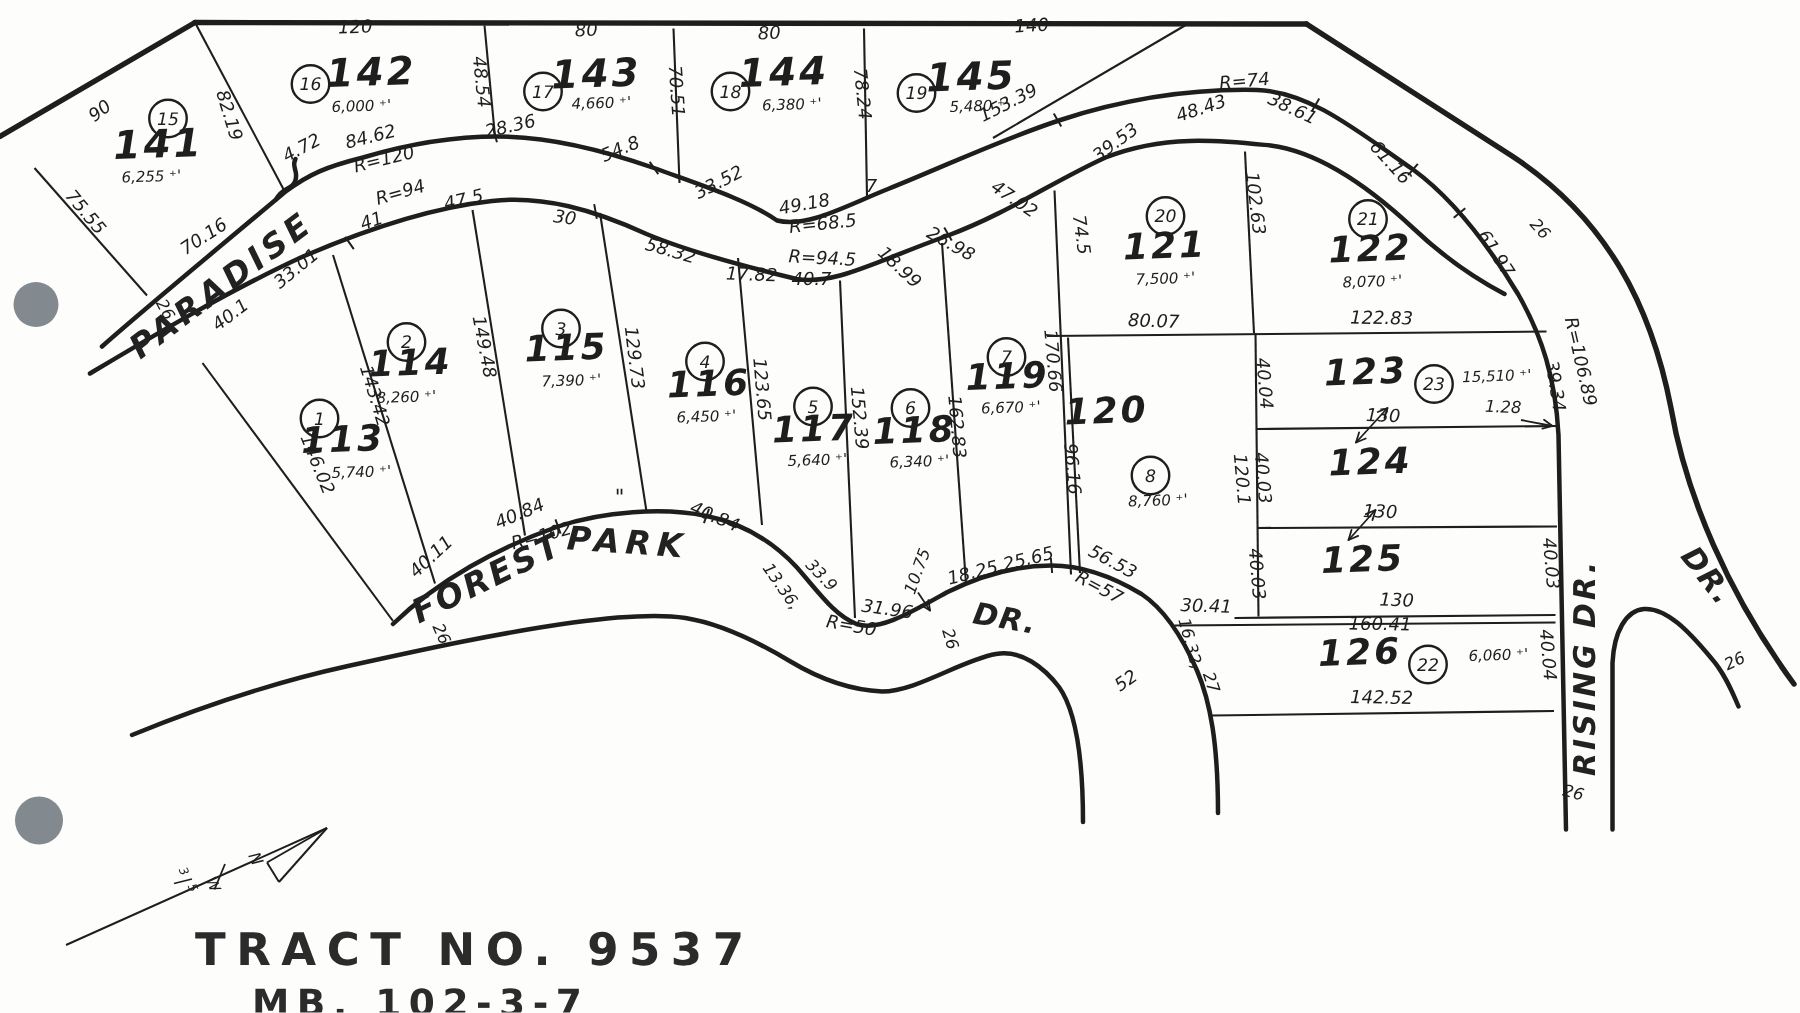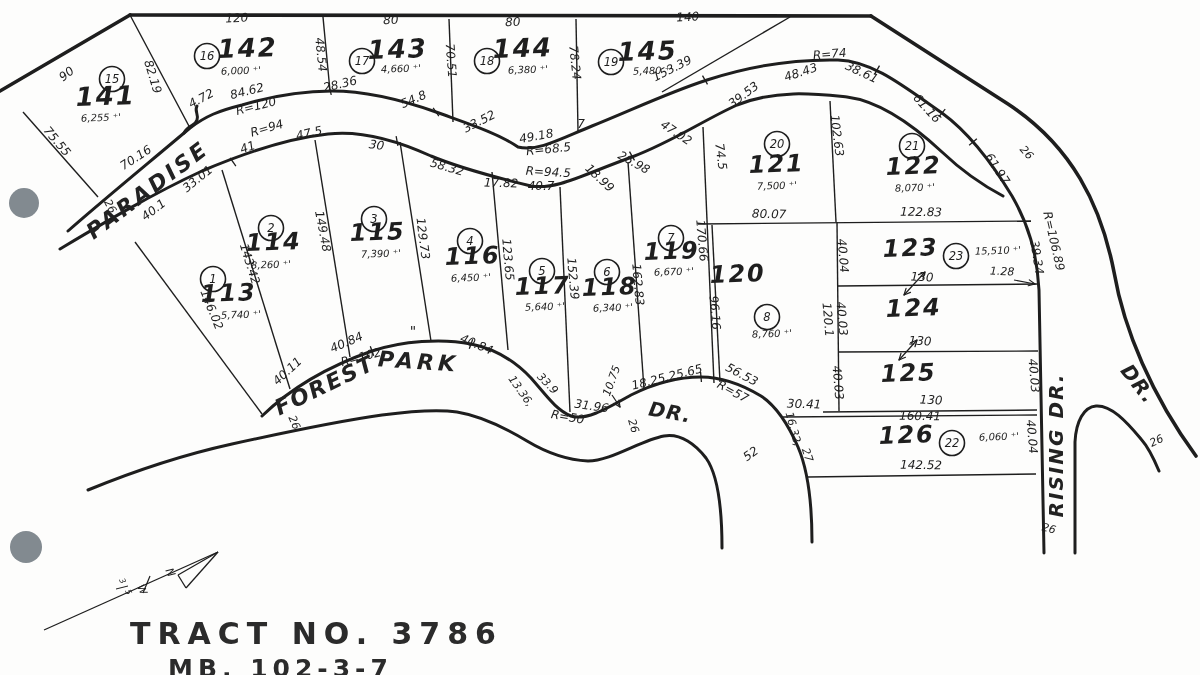--- a/index.html
+++ b/index.html
@@ -254,14 +254,14 @@
     <line x1="218" y1="552" x2="186" y2="588" stroke="#1e1e1e" stroke-width="1.3"></line>
     <line x1="186" y1="588" x2="178" y2="575" stroke="#1e1e1e" stroke-width="1.3"></line>
     <line x1="150" y1="576" x2="143" y2="593" stroke="#1e1e1e" stroke-width="1.2"></line>
     <line x1="116" y1="589" x2="128" y2="586" stroke="#1e1e1e" stroke-width="1"></line>
     <text x="167" y="574" font-size="11" text-anchor="middle" letter-spacing="0" transform="rotate(65 167 574)" class="dim">N</text>
     <text x="139" y="591" font-size="10" text-anchor="middle" letter-spacing="0" transform="rotate(65 139 591)" class="dim">W</text>
     <text x="120" y="582" font-size="8" text-anchor="middle" letter-spacing="0" transform="rotate(65 120 582)" class="dim">3</text>
     <text x="126" y="593" font-size="8" text-anchor="middle" letter-spacing="0" transform="rotate(65 126 593)" class="dim">5</text>
   </svg>
 
-<div id="title-block">TRACT  NO.  3786</div>
+<div id="title-block">TRACT  NO.  9537</div>
 <div id="subtitle-block">MB. 102-3-7</div>
 
 </body></html>

